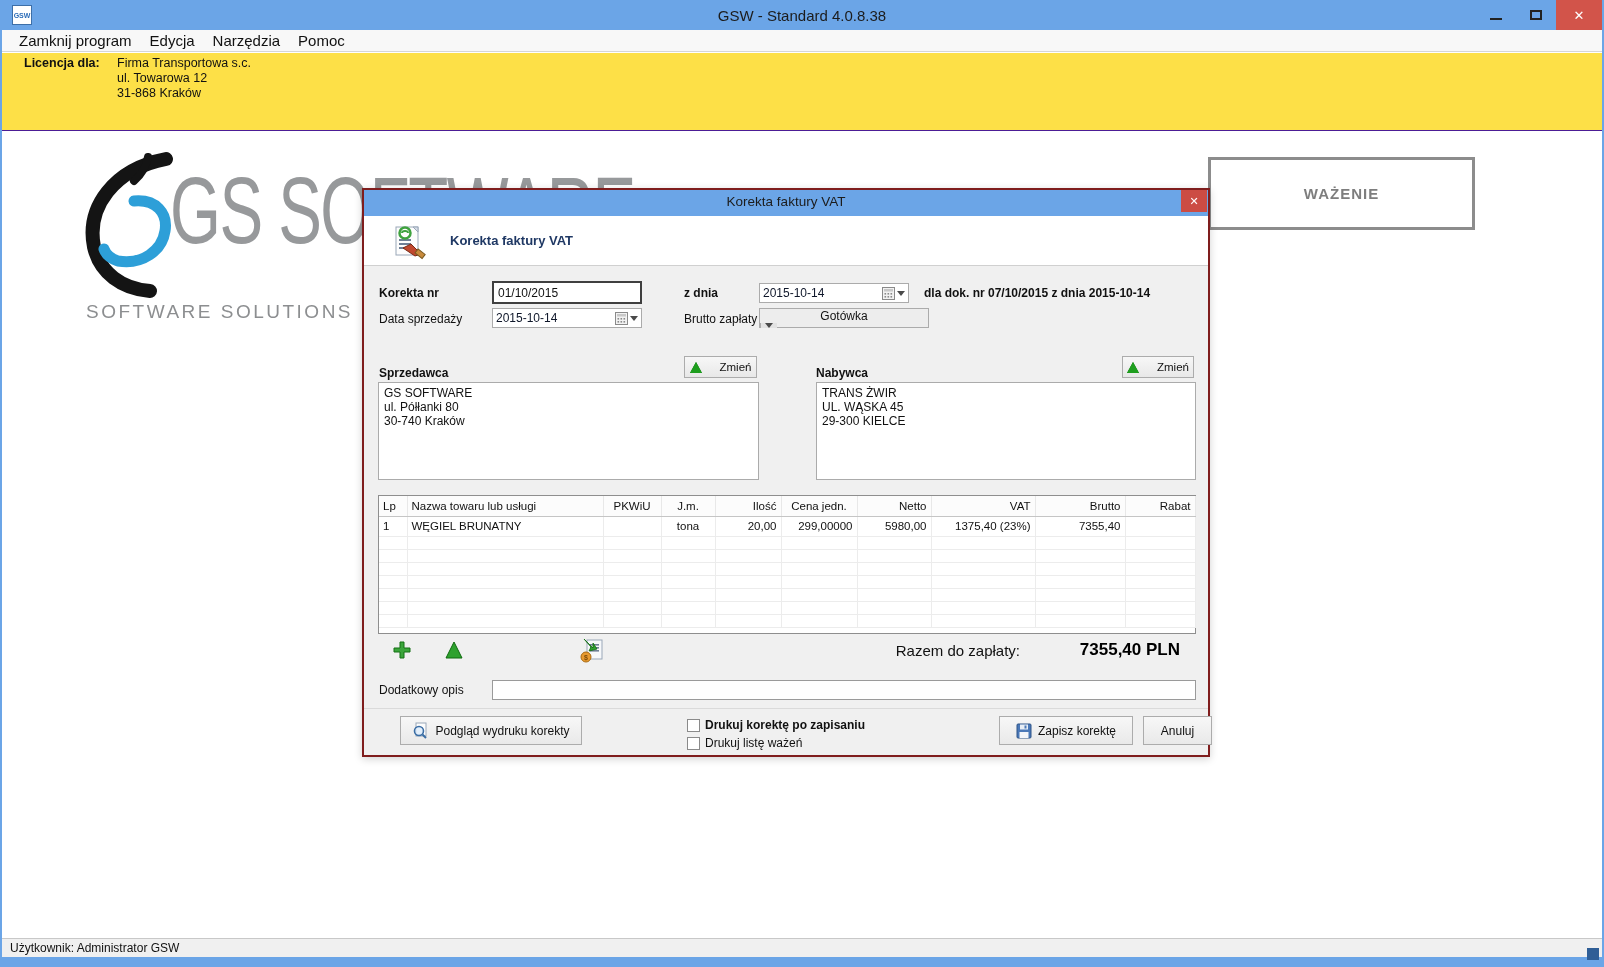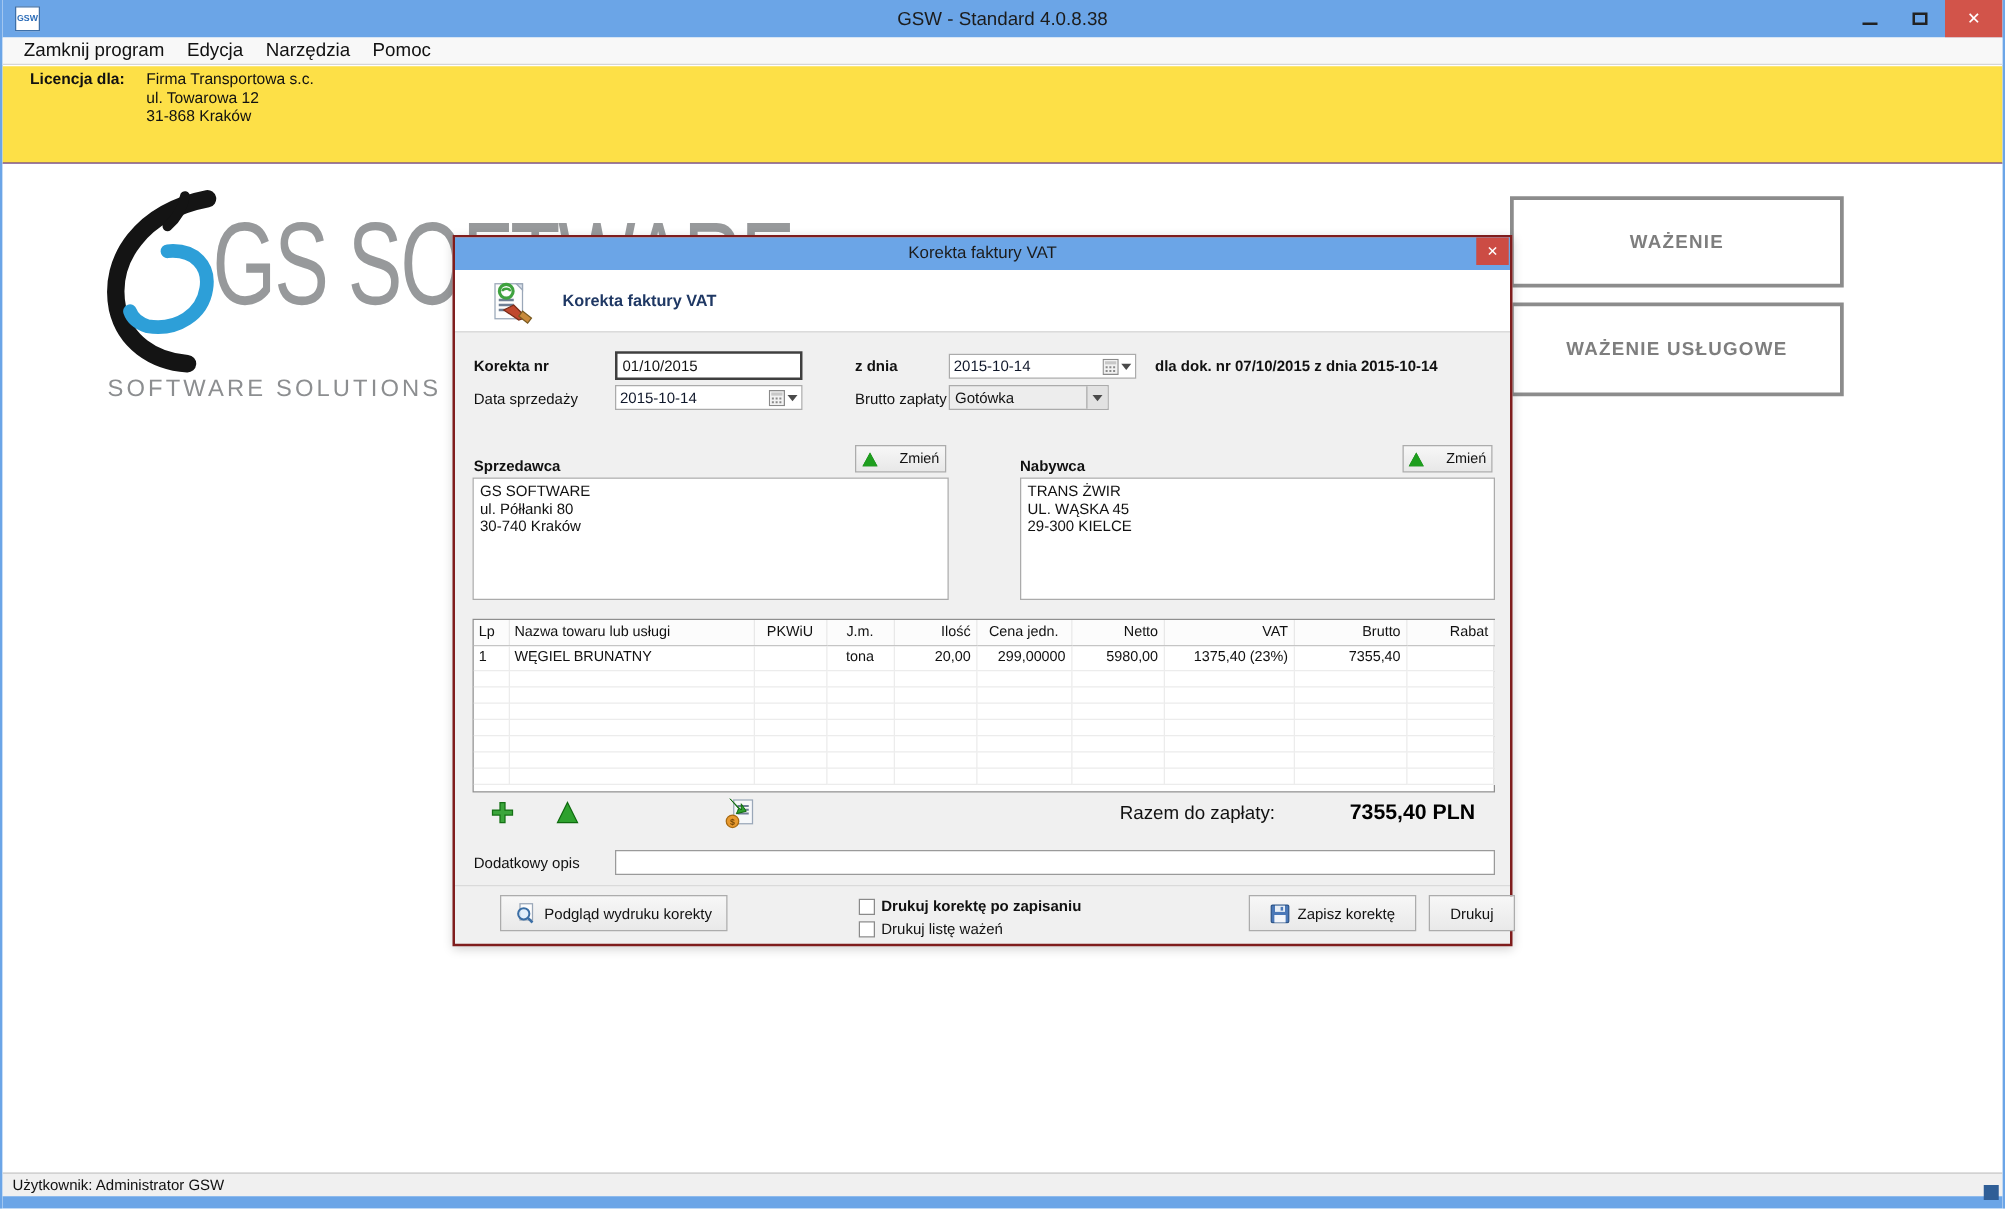--- a/index.html
+++ b/index.html
@@ -132,21 +132,20 @@
       <svg class="logo-glyph" width="110" height="150" viewBox="0 0 110 150">
         <path d="M92,10 C40,20 12,58 20,98 C26,124 48,140 76,142" stroke="#141414" stroke-width="14" fill="none" stroke-linecap="round"></path>
         <path d="M60,52 C82,50 94,64 91,82 C88,102 68,116 44,112 C38,110 32,106 30,100" stroke="#2D9FD8" stroke-width="11" fill="none" stroke-linecap="round"></path>
         <path d="M74,8 C72,18 67,26 60,32" stroke="#141414" stroke-width="8" fill="none" stroke-linecap="round"></path>
       </svg>
       <div class="logo-brand">GS SOFTWARE</div>
       <div class="logo-tagline">SOFTWARE SOLUTIONS FOR WEIGHING</div>
     </div>
 
     <div class="big-btn b1">WAŻENIE</div>
-    <div class="big-btn b2">WAŻENIE USŁUGOWE</div>
 
     <div class="dialog">
       <div class="dlg-titlebar">
         <div class="dlg-title">Korekta faktury VAT</div>
         <div class="dlg-close">✕</div>
       </div>
 
       <div class="dlg-header">
         <svg class="dlg-header-icon" width="36" height="36" viewBox="0 0 36 36">
           <rect x="5" y="3" width="22" height="28" fill="#FDFDFD" stroke="#9AA7B8"></rect>
@@ -197,21 +196,21 @@
               <rect x="8.5" y="6" width="1.6" height="1.6"></rect>
               <rect x="2.5" y="9" width="1.6" height="1.6"></rect>
               <rect x="5.5" y="9" width="1.6" height="1.6"></rect>
               <rect x="8.5" y="9" width="1.6" height="1.6"></rect>
             </g>
           </svg>
         <div class="arrow-down"></div>
       </div>
 
       <div class="lbl" style="left:320px; top:122px;">Brutto zapłaty</div>
-      <div class="combo" style="left:395px; top:118px; width:128px; height:20px;">
+      <div class="combo" style="left:395px; top:118px; width:170px; height:20px;flex-direction:column;">
         <span class="val">Gotówka</span>
         <div class="combo-btn">
             <div class="arrow-down"></div>
           </div>
       </div>
 
       <div class="lbl b" style="left:15px; top:176px;">Sprzedawca</div>
       <div class="small-btn" style="left:320px; top:166px; width:73px;">
         <div class="tri"></div>
         <span>Zmień</span>
@@ -408,21 +407,21 @@
       <div class="btn" style="left:613px; top:526px; width:134px; height:29px;">
         <svg width="16" height="16" viewBox="0 0 16 16">
           <rect x="1" y="1" width="14" height="14" rx="1" fill="#4A78B8" stroke="#2E5588"></rect>
           <rect x="4" y="1.5" width="8" height="5" fill="#E8EEF5"></rect>
           <rect x="8.5" y="2.5" width="2" height="3" fill="#4A78B8"></rect>
           <rect x="3.5" y="9" width="9" height="6" fill="#F2F5FA"></rect>
         </svg>
         <span>Zapisz korektę</span>
       </div>
       <div class="btn" style="left:757px; top:526px; width:69px; height:29px;">
-        <span>Drukuj</span>
+        <span>Anuluj</span>
       </div>
     </div>
   </div>
 
   <div class="statusbar">
     <span>Użytkownik: Administrator GSW</span>
   </div>
   <div class="bottom-blue"></div>
   <div class="resize-grip"></div>
 </div>

